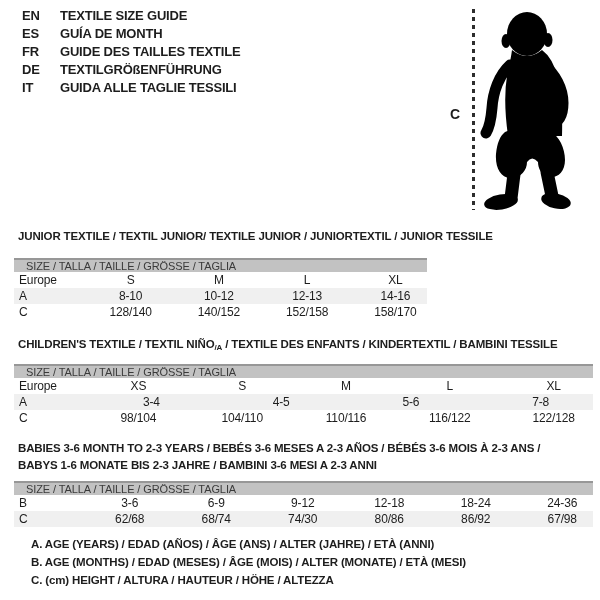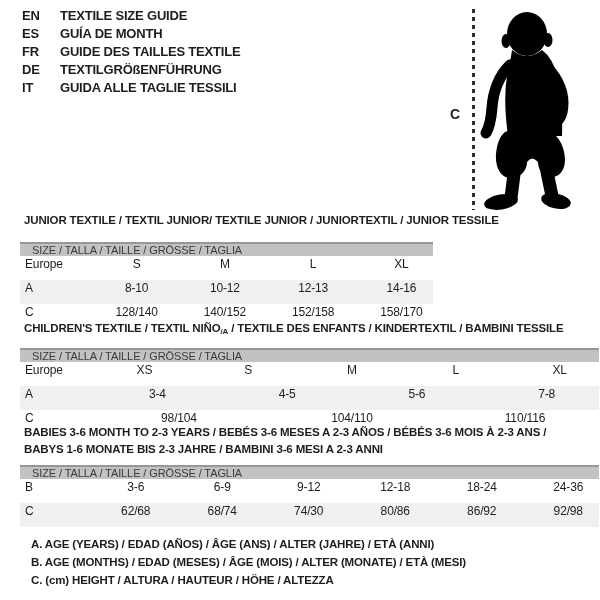--- a/index.html
+++ b/index.html
@@ -18,35 +18,35 @@
   .lang-row{display:flex;line-height:18px;font-size:13px;font-weight:700;letter-spacing:-0.2px;white-space:nowrap;}
   .lang-code{width:38px;flex:0 0 38px;}
   
   .measure-line{
     position:absolute;left:472px;top:9px;width:3px;height:201px;
     background:repeating-linear-gradient(to bottom,#2d2d2d 0,#2d2d2d 4px,transparent 4px,transparent 8px);
   }
   .measure-label{position:absolute;left:450px;top:106px;font-size:14px;font-weight:700;}
   .baby-svg{position:absolute;left:479px;top:8px;}
   
-  .sec{position:absolute;left:20px;}
+  .sec{position:absolute;left:14px;margin-top:16px;}
   .sec-junior{top:212px;width:413px;}
   .sec-children{top:320px;width:579px;}
   .sec-babies{top:424px;width:579px;}
   .sec-title{margin-left:4px;font-size:11.5px;font-weight:700;line-height:17px;white-space:nowrap;letter-spacing:-0.15px;}
   .sec-title sub{font-size:8px;vertical-align:-2px;}
   .sec-junior .tbl{margin-top:13px;}
   .sec-children .tbl{margin-top:8px;}
   .sec-babies .tbl{margin-top:7px;}
   .size-bar{
     height:12px;line-height:12px;background:var(--bar-bg);
     border-top:2px solid var(--bar-border);
     font-size:11px;color:#3a3a3a;padding-left:12px;letter-spacing:-0.1px;white-space:nowrap;
   }
-  .t-row{display:flex;height:24px;line-height:16px;font-size:12px;letter-spacing:-0.15px;gap:25px;}
+  .t-row{display:flex;height:16px;line-height:16px;font-size:12px;letter-spacing:-0.15px;gap:25px;}
   .t-row.shaded{background:var(--alt-row);}
   .t-label{flex:0 0 60px;width:60px;padding-left:5px;box-sizing:border-box;}
   .t-cell{flex:1;text-align:center;}
   
   .footnotes{position:absolute;left:31px;top:535px;}
   .footnote{font-size:11.5px;font-weight:700;line-height:18px;white-space:nowrap;letter-spacing:-0.15px;}
 </style>
 </head>
 <body>
 
@@ -139,20 +139,22 @@
             <div class="t-cell">3-4</div>
             <div class="t-cell">4-5</div>
             <div class="t-cell">5-6</div>
             <div class="t-cell">7-8</div>
           </div>
           <div class="t-row">
             <div class="t-label">C</div>
             <div class="t-cell">98/104</div>
             <div class="t-cell">104/110</div>
             <div class="t-cell">110/116</div>
+            <div class="t-cell">116/122</div>
+            <div class="t-cell">122/128</div>
           </div>
         </div>
       </div>
       <div class="sec sec-babies">
         <div class="sec-title"><span>BABIES 3-6 MONTH TO 2-3 YEARS / BEBÉS 3-6 MESES A 2-3 AÑOS / BÉBÉS 3-6 MOIS À 2-3 ANS /</span></div>
         <div class="sec-title"><span>BABYS 1-6 MONATE BIS 2-3 JAHRE / BAMBINI 3-6 MESI A 2-3 ANNI</span></div>
         <div class="tbl">
           <div class="size-bar">SIZE / TALLA / TAILLE / GRÖSSE / TAGLIA</div>
           <div class="t-row">
             <div class="t-label">B</div>
@@ -163,21 +165,21 @@
             <div class="t-cell">18-24</div>
             <div class="t-cell">24-36</div>
           </div>
           <div class="t-row shaded">
             <div class="t-label">C</div>
             <div class="t-cell">62/68</div>
             <div class="t-cell">68/74</div>
             <div class="t-cell">74/30</div>
             <div class="t-cell">80/86</div>
             <div class="t-cell">86/92</div>
-            <div class="t-cell">92/98</div>
+            <div class="t-cell">67/98</div>
           </div>
         </div>
       </div>
     </div>
 
   <div class="footnotes" id="footnotes">
       <div class="footnote">A. AGE (YEARS) / EDAD (AÑOS) / ÂGE (ANS) / ALTER (JAHRE) / ETÀ (ANNI)</div>
       <div class="footnote">B. AGE (MONTHS) / EDAD (MESES) / ÂGE (MOIS) / ALTER (MONATE) / ETÀ (MESI)</div>
       <div class="footnote">C. (cm) HEIGHT / ALTURA / HAUTEUR / HÖHE / ALTEZZA</div>
     </div>

